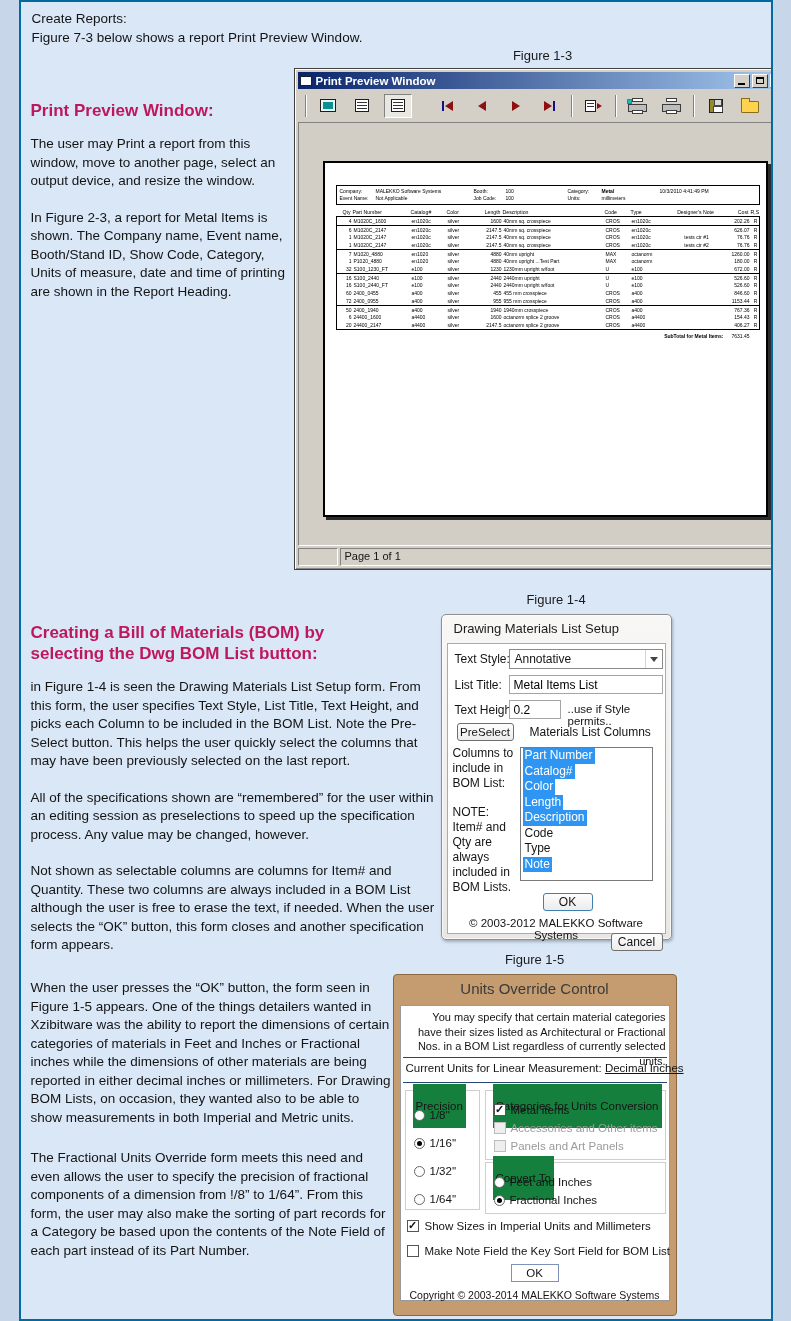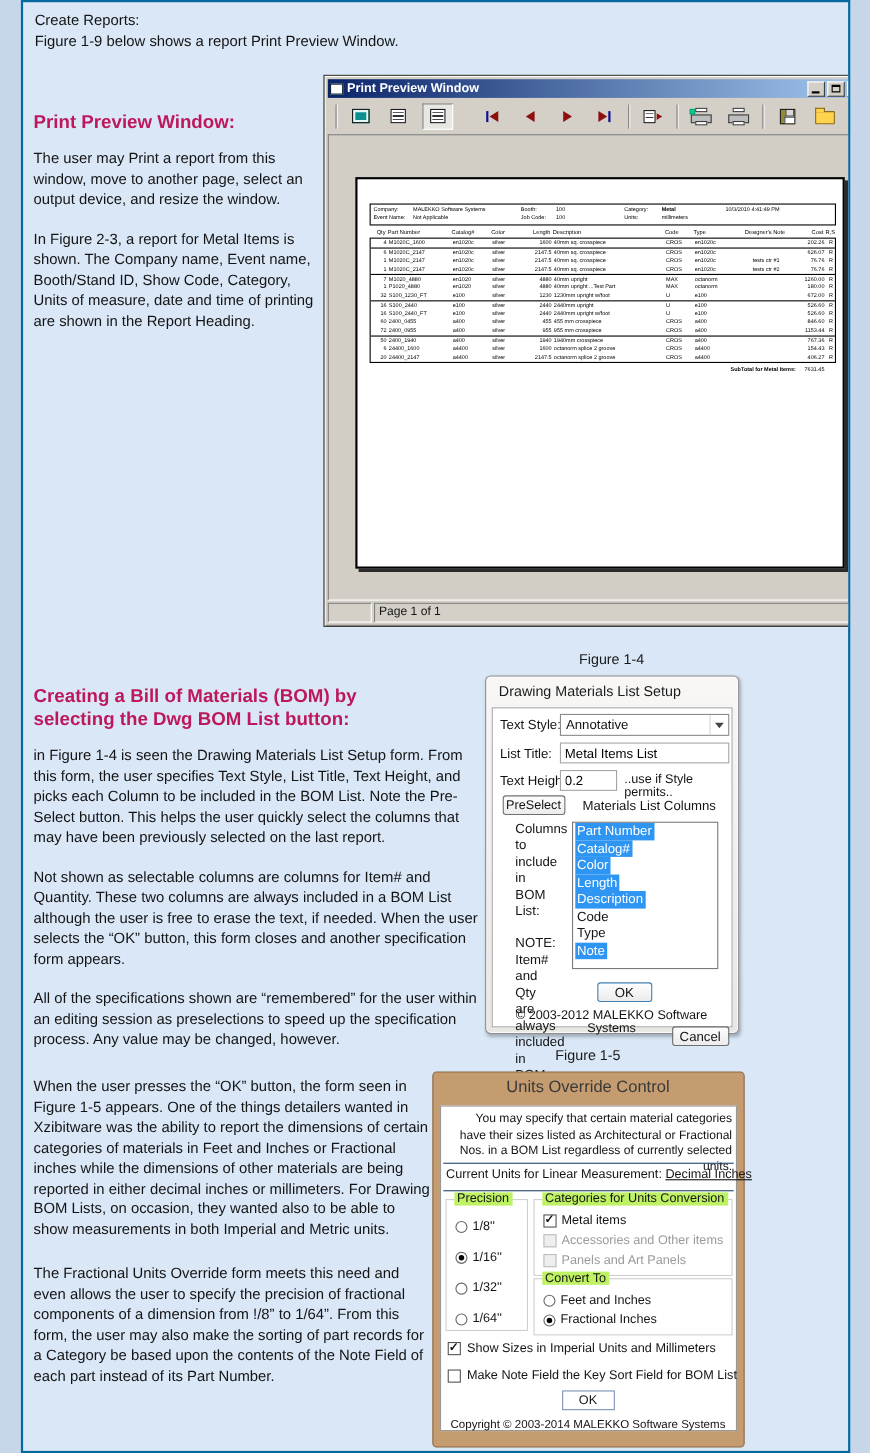--- a/index.html
+++ b/index.html
@@ -90,41 +90,41 @@
   .combo{position:absolute;left:61px;top:5px;width:154px;height:20px;border:1px solid #8a8a8a;background:#fff;
        display:flex;align-items:center;padding-left:5px;}
   .combo-arr{margin-left:auto;width:17px;height:100%;display:flex;align-items:center;justify-content:center;border-left:1px solid #d5d5d5;}
   .combo-arr::after{content:"";width:0;height:0;border-left:4px solid transparent;border-right:4px solid transparent;border-top:5px solid #444;}
   .tin{position:absolute;border:1px solid #a5a5a5;background:#fff;font:12px "Liberation Sans",sans-serif;padding:0 4px;outline:none;}
   .hint{position:absolute;left:120px;top:59px;font-size:11.5px;}
   .preselect{position:absolute;left:9px;top:79px;width:57px;height:18px;border:1px solid #6f6f6f;border-radius:3px;
        background:linear-gradient(#fdfdfd,#ececec);font-size:11.5px;display:flex;align-items:center;justify-content:center;}
   .mlc-cap{position:absolute;left:82px;top:81px;font-size:12px;}
   .dms-notes{position:absolute;left:5px;top:102px;width:64px;font-size:12px;line-height:15px;}
-  .dms-notes p{margin:0 16px 14px;}
+  .dms-notes p{margin:0 0 14px;}
   .mlc-list{position:absolute;left:72px;top:103px;width:133px;height:134px;border:1px solid #7a7a7a;background:#fff;overflow:hidden;}
   .mli{height:15.5px;line-height:15.5px;padding-left:2px;white-space:nowrap;}
   .mli-t{display:inline-block;padding:0 2px;}
   .mli-t.sel{background:#2e95f2;color:#fff;}
   .dms-ok{position:absolute;left:95px;top:249px;width:50px;height:18px;border:1px solid #3c7fb1;border-radius:3px;
        background:linear-gradient(#fdfdfd,#ececec);display:flex;align-items:center;justify-content:center;font-size:12px;}
   .dms-cancel{position:absolute;left:163px;top:249px;width:52px;height:18px;border:1px solid #6f6f6f;border-radius:3px;
        background:linear-gradient(#fdfdfd,#ececec);display:flex;align-items:center;justify-content:center;font-size:12px;margin-top:40px;}
   .dms-copy{position:absolute;left:0;right:0;top:273px;text-align:center;font-size:11.5px;}
 
   
   .uoc{position:absolute;left:372px;top:972px;width:284px;height:342px;background:#c49c70;border:1px solid #8a6840;border-radius:4px;}
   .uoc-title{position:absolute;left:0;right:0;top:5px;text-align:center;font-size:15px;color:#3a3a3a;}
   .uoc-body{position:absolute;left:6px;right:6px;top:30px;bottom:14px;background:#fff;border:1px solid #999;font-size:11px;}
   .uoc-intro{position:absolute;left:5px;top:4px;right:3px;line-height:14.5px;font-size:11px;text-align:right;}
   .uoc-sep{position:absolute;left:2px;right:2px;height:1px;background:#23456e;}
   .uoc-current{position:absolute;left:5px;top:56px;font-size:11.5px;white-space:nowrap;}
   .ulink{text-decoration:underline;}
   .gbox{position:absolute;border:1px solid #cfcfcf;}
-  .glab{position:absolute;top:-7px;left:7px;background:#bef264;padding:0 3px;font-size:11.5px;white-space:nowrap;}
+  .glab{position:absolute;top:-7px;left:7px;background:#15803d;padding:16px 3px;font-size:11.5px;white-space:nowrap;}
   .g-prec{left:4px;top:84px;width:75px;height:120px;}
   .g-cat{left:84px;top:84px;width:181px;height:70px;}
   .g-conv{left:84px;top:156px;width:181px;height:52px;}
   .optwrap{position:absolute;left:8px;right:2px;top:10px;bottom:2px;display:flex;flex-direction:column;justify-content:flex-start;}
   .opt-row{display:flex;align-items:center;gap:5px;height:18px;flex:none;}
   .g-prec .opt-row{height:28px;}
   .opt-label{font-size:11.5px;white-space:nowrap;}
   .opt-label.dis{color:#9b9b9b;}
   .chk{width:12px;height:12px;background:#fff;border:1px solid #555;display:inline-flex;align-items:center;justify-content:center;flex:none;}
   .chk.on::after{content:"✓";font-size:11px;font-weight:bold;line-height:1;margin-top:-1px;}
@@ -136,23 +136,24 @@
        background:#fff;display:flex;align-items:center;justify-content:center;font-size:11.5px;}
   .uoc-copy{position:absolute;left:0;right:0;top:283px;text-align:center;font-size:10.5px;}
 </style>
 </head>
 <body>
 
 <div class="canvas">
 
   <div class="abs" style="left:11px;top:7px;font-size:13.5px;line-height:19px;">
     <div>Create Reports:</div>
-    <div>Figure 1-9 below shows a report Print Preview Window.</div>
+    <div>Figure 7-3 below shows a report Print Preview Window.</div>
   </div>
 
+  <div class="abs figcap" style="left:273px;top:46px;width:498px;">Figure 1-3</div>
 
   <div class="abs txt" style="left:10px;top:98px;width:264px;">
     <h2>Print Preview Window:</h2>
     <p>The user may Print a report from this window, move to another page, select an output device, and resize the window.</p>
     <p>In Figure 2-3, a report for Metal Items is shown.   The Company name, Event name, Booth/Stand ID, Show Code, Category, Units of measure, date and time of printing are shown in the Report Heading.</p>
   </div>
 
   <div class="ppw">
     <div class="ppw-title">
       <span class="wicon"></span>
@@ -471,22 +472,22 @@
         <span class="grip"></span>
       </div>
     </div>
   </div>
 
   <div class="abs figcap" style="left:420px;top:590px;width:231px;">Figure 1-4</div>
 
   <div class="abs txt" style="left:10px;top:620px;width:404px;">
     <h2 style="width:340px;">Creating a Bill of Materials (BOM) by selecting the Dwg BOM List button:</h2>
     <p>in Figure 1-4 is seen the Drawing Materials List Setup form.   From this form, the user specifies Text Style, List Title, Text Height, and picks each Column to be included in the BOM List.   Note the Pre-Select button.   This helps the user quickly select the columns that may have been previously selected on the last report.</p>
+    <p>All of the specifications shown are “remembered” for the user within an editing session as preselections to speed up the specification process.   Any value may be changed, however.</p>
     <p>Not shown as selectable columns are columns for Item# and Quantity.  These two columns are always included in a BOM List although the user is free to erase the text, if needed.  When the user selects the “OK” button, this form closes and another specification form appears.</p>
-    <p>All of the specifications shown are “remembered” for the user within an editing session as preselections to speed up the specification process.   Any value may be changed, however.</p>
   </div>
 
   <div class="dms">
     <div class="dms-title">Drawing Materials List Setup</div>
     <div class="dms-body">
       <span class="dms-lab" style="top:8px;">Text Style:</span>
       <div class="combo">
         <span>Annotative</span>
         <span class="combo-arr"></span>
       </div>

